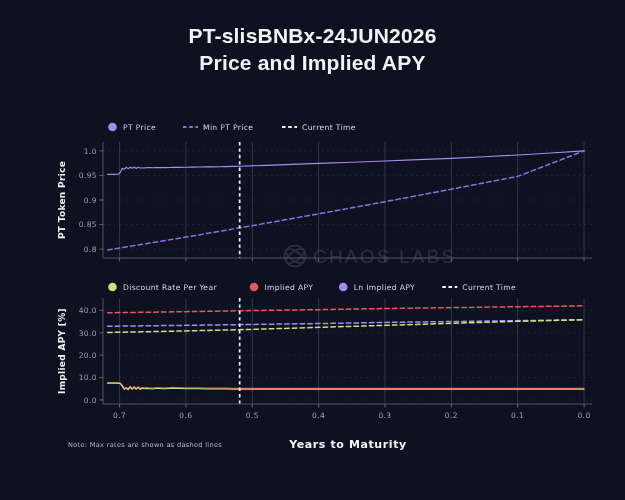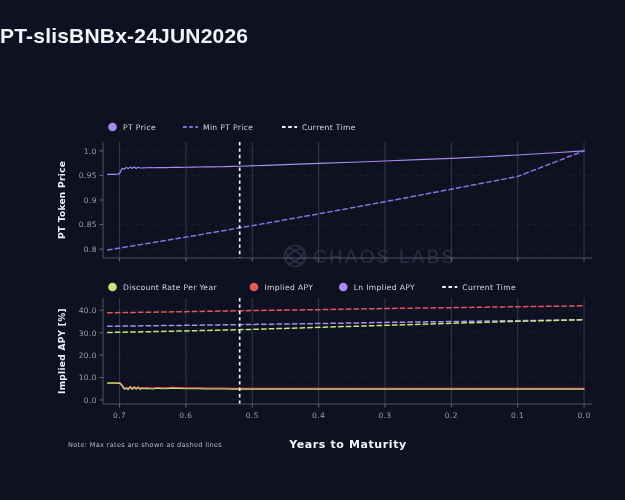--- a/index.html
+++ b/index.html
@@ -18,20 +18,21 @@
   #figure {
     position: absolute;
     inset: 0;
     background: #0e1120;
   }
   .title-block {
     position: absolute;
     top: 22px;
     left: 0;
     width: 625px;
+    text-align: center;
     pointer-events: none;
   }
   .title-line {
     font-family: "Liberation Sans", sans-serif;
     font-size: 21px;
     font-weight: 700;
     letter-spacing: 0.2px;
     color: #f2f3f8;
     line-height: 27px;
   }
@@ -75,20 +76,21 @@
   .gridline-v { stroke: #3b4160; stroke-width: 0.8; }
   .tickmark { stroke: #6b7189; stroke-width: 0.9; }
 </style>
 </head>
 <body>
 
 <div id="figure">
 
   <div class="title-block">
     <div class="title-line">PT-slisBNBx-24JUN2026</div>
+    <div class="title-line">Price and Implied APY</div>
   </div>
 
   <svg id="plot-svg" width="625" height="500" viewBox="0 0 625 500">
       <g opacity="0.95">
         <circle cx="295" cy="256" r="10.5" fill="none" stroke="#2c3245" stroke-width="1.6"></circle>
         <ellipse cx="295" cy="256" rx="10.5" ry="4.6" fill="none" stroke="#2c3245" stroke-width="1.6" transform="rotate(-35 295 256)"></ellipse>
         <ellipse cx="295" cy="256" rx="10.5" ry="4.6" fill="none" stroke="#2c3245" stroke-width="1.6" transform="rotate(35 295 256)"></ellipse>
         <text x="313" y="263" class="wm-text">CHAOS LABS</text>
       </g>
       <g>

